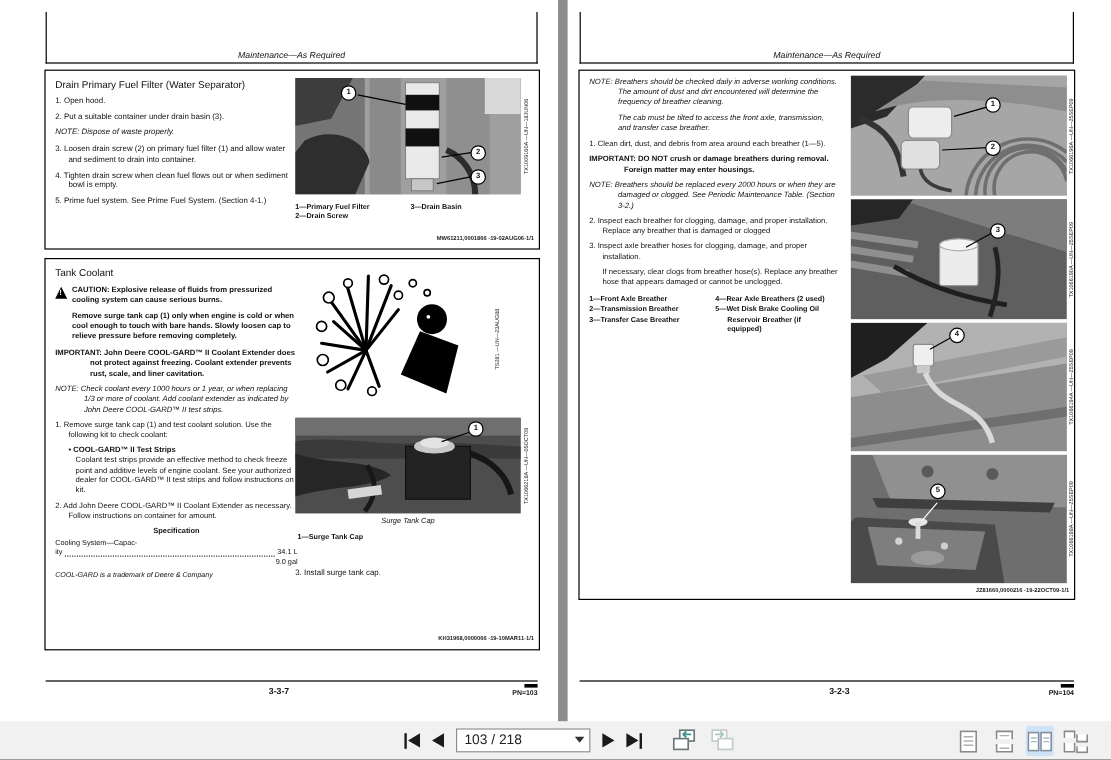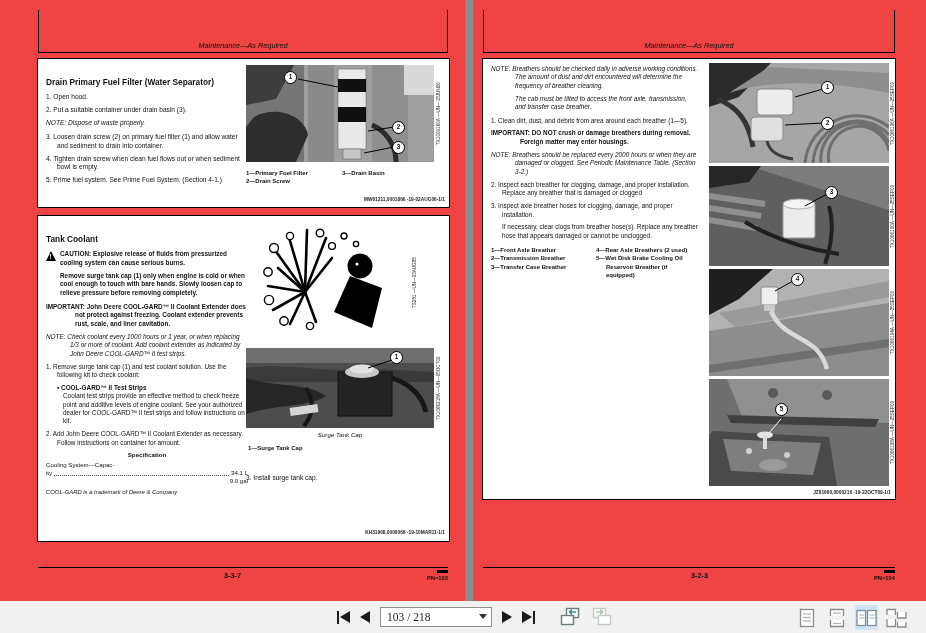--- a/index.html
+++ b/index.html
@@ -1,35 +1,35 @@
 <!DOCTYPE html>
 <html><head>
 <meta charset="utf-8">
 <style>
   html,body{margin:0;padding:0;background:#8d8d8d;}
   .stage{position:relative;width:926px;height:633px;background:#8d8d8d;overflow:hidden;
          font-family:"Liberation Sans",sans-serif;color:#111;}
-  .page{position:absolute;top:0;height:626px;background:#ef4444;}
+  .page{position:absolute;top:0;height:626px;background:#ffffff;}
   .page-left{left:0;width:465px;}
   .page-right{left:473px;width:453px;}
 
   
   .runhead{position:absolute;border-left:1px solid #000;border-right:1px solid #000;
            border-bottom:1px solid #000;display:flex;align-items:flex-end;justify-content:center;
            font-style:italic;font-size:7.3px;padding-bottom:2px;}
   .page-left .runhead{left:38px;right:17px;top:10px;height:40px;}
   .page-right .runhead{left:10px;right:31px;top:10px;height:40px;}
 
   
   .secbox{position:absolute;border:1px solid #000;background:#fff;font-size:6.6px;line-height:1.3;}
   .box-fuel{left:37px;right:15px;top:58px;height:148px;}
   .box-coolant{left:37px;right:15px;top:215px;height:325px;}
   .box-breathers{left:9px;right:30px;top:58px;height:440px;}
 
-  .sec-title{font-weight:bold;font-size:8.3px;line-height:1.25;margin:12px 0 6px 0;}
+  .sec-title{font-weight:normal;font-size:8.3px;line-height:1.25;margin:0 0 6px 0;}
   .tcol{position:absolute;}
   .step{padding-left:11px;text-indent:-11px;margin:0 0 4.5px 0;}
   .sub{padding-left:11px;margin:0 0 4.5px 0;}
   .note{font-style:italic;padding-left:24px;text-indent:-24px;margin:0 0 5px 0;}
   .note-cont{font-style:italic;padding-left:24px;margin:0 0 5px 0;}
   .imp{font-weight:bold;padding-left:29px;text-indent:-29px;margin:0 0 5px 0;}
   .caution{font-weight:bold;position:relative;padding-left:14px;margin:0 0 5px 0;}
   .caution-cont{font-weight:bold;padding-left:14px;margin:0 0 6px 0;}
   .warn-tri{position:absolute;left:0;top:1px;width:0;height:0;border-left:5.5px solid transparent;
             border-right:5.5px solid transparent;border-bottom:10px solid #000;}
@@ -74,21 +74,21 @@
   .nav{position:absolute;left:337px;top:6px;height:20px;display:flex;align-items:center;gap:10px;}
   .navbtn{display:flex;align-items:center;justify-content:center;gap:1px;cursor:pointer;
           background:none;border:none;padding:0;height:20px;}
   .tri-l{width:0;height:0;border-top:6.5px solid transparent;border-bottom:6.5px solid transparent;
          border-right:10px solid #1a1a1a;}
   .tri-r{width:0;height:0;border-top:6.5px solid transparent;border-bottom:6.5px solid transparent;
          border-left:10px solid #1a1a1a;}
   .vbar{width:2px;height:13px;background:#1a1a1a;}
   .pagebox{position:relative;}
   .pagebox input{width:88px;height:18px;border:1px solid #8f8f8f;background:#fff;
-         font-family:Liberation Serif, serif;font-size:11.5px;color:#222;
+         font-family:Liberation Sans, sans-serif;font-size:11.5px;color:#222;
          padding:0 16px 0 6px;outline:none;}
   .pagebox .dd{position:absolute;right:5px;top:7px;width:0;height:0;
          border-left:4px solid transparent;border-right:4px solid transparent;
          border-top:5px solid #333;}
   .histbtn{background:none;border:none;padding:0;margin:0;cursor:pointer;height:20px;}
   .histbtn.disabled{cursor:default;}
   .layouts{position:absolute;right:18px;top:4px;display:flex;gap:7px;align-items:center;}
   .lay{width:23px;height:25px;display:flex;align-items:center;justify-content:center;
        border-radius:2px;background:none;border:none;padding:0;cursor:pointer;}
   .lay.active{background:#cfe3f6;}

